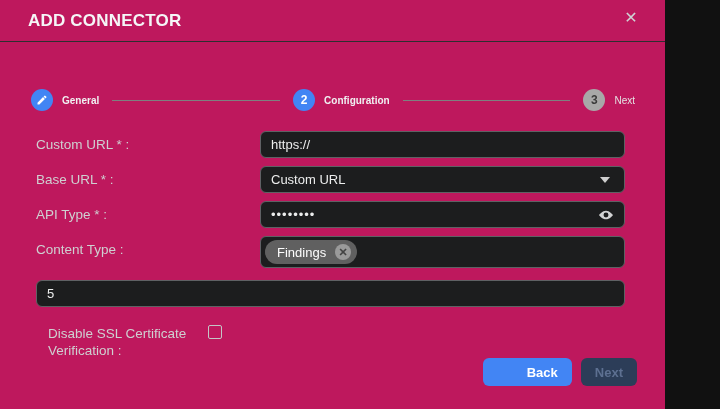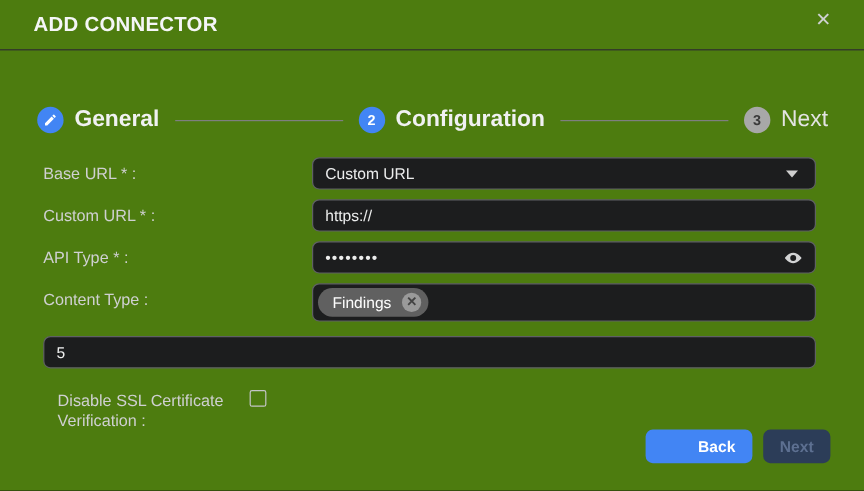--- a/index.html
+++ b/index.html
@@ -1,21 +1,21 @@
 <!DOCTYPE html>
 <html><head>
 <meta charset="utf-8">
 <style>
   * { margin:0; padding:0; box-sizing:border-box; }
   html,body { background:#111; }
   body { font-family:"Liberation Sans", sans-serif; }
 
   .modal {
-    width:720px; height:409px;
-    background:#4d7c0f;
+    width:665px; height:409px;
+    background:#be185d;
     position:relative;
     overflow:hidden;
     color:#f2f2f2;
   }
 
   
   .header {
     height:42px;
     display:flex; align-items:center; justify-content:space-between;
     padding:0 24px 0 28px;
@@ -36,21 +36,21 @@
     margin:47px 30px 0 31px;
   }
   .step { display:flex; align-items:center; gap:9px; flex:none; }
   .step-circle {
     width:22px; height:22px; border-radius:50%;
     display:flex; align-items:center; justify-content:center;
     font-size:12px; font-weight:700;
   }
   .step-circle.blue { background:#4285f4; color:#fff; }
   .step-circle.gray { background:#a8a8a8; color:#3a3a3a; }
-  .step-label { font-size:19px; font-weight:600; color:#f0f1f2; white-space:nowrap;text-align:right; }
+  .step-label { font-size:10px; font-weight:600; color:#f0f1f2; white-space:nowrap;text-align:right; }
   .step-label.dim { color:#e3e3e3; font-weight:400; }
   .step-line { flex:1; height:1px; background:#7e7f80; margin:0 13px; }
   .pencil-icon svg { display:block; }
 
   
   .form { margin:20px 40px 0 36px; }
   .form-row { display:flex; align-items:flex-start; margin-bottom:8px; }
   .form-label {
     width:224px; flex:none;
     font-size:13.5px; color:#cfd0d1;
@@ -143,31 +143,31 @@
     <div class="step-line"></div>
     <div class="step">
       <div class="step-circle gray">3</div>
       <div class="step-label dim">Next</div>
     </div>
   </div>
 
   <div class="form">
 
     <div class="form-row">
+      <div class="form-label">Custom URL * :</div>
+      <div class="field">
+        <input type="text" value="https://" style="">
+      </div>
+    </div>
+
+    <div class="form-row">
       <div class="form-label">Base URL * :</div>
       <div class="field select-field">
         <span>Custom URL</span>
         <span class="caret-down"></span>
-      </div>
-    </div>
-
-    <div class="form-row">
-      <div class="form-label">Custom URL * :</div>
-      <div class="field">
-        <input type="text" value="https://" style="">
       </div>
     </div>
 
     <div class="form-row">
       <div class="form-label">API Type * :</div>
       <div class="field password-field">
         <input type="text" value="••••••••" style="">
         <span class="eye-btn">
           <svg width="16" height="16" viewBox="0 0 24 24">
               <path fill="#d2d3d4" fill-rule="evenodd" d="M12 5.5c-5.5 0-9.6 5.4-10.5 6.5.9 1.1 5 6.5 10.5 6.5s9.6-5.4 10.5-6.5C21.6 10.9 17.5 5.5 12 5.5zm0 10.2a3.7 3.7 0 1 1 0-7.4 3.7 3.7 0 0 1 0 7.4z"></path>

